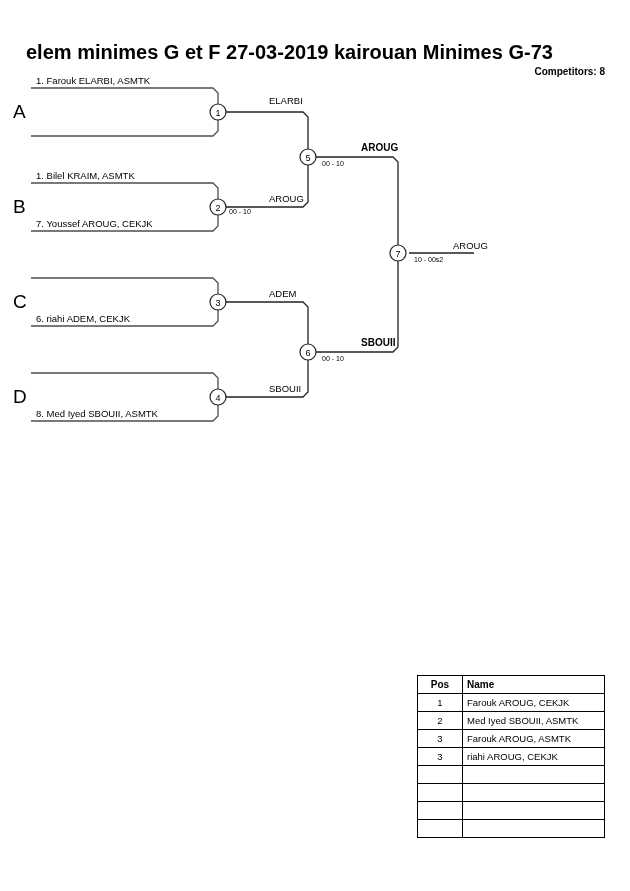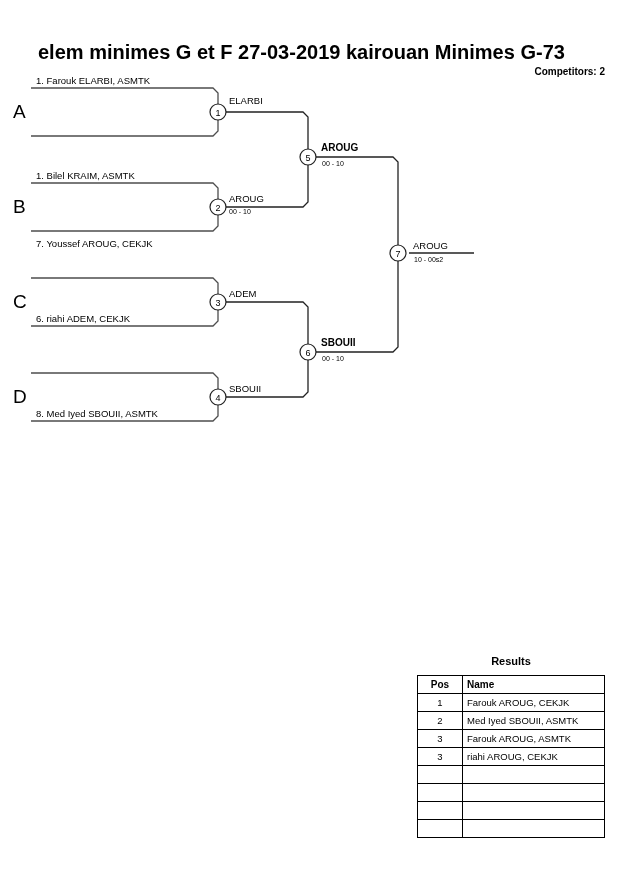--- a/index.html
+++ b/index.html
@@ -20,21 +20,21 @@
   #bracket-root {
     position: absolute;
     left: 0; top: 0;
     width: 630px;
     height: 891px;
   }
 
   
   .event-title {
     position: absolute;
-    left: 38px;
+    left: 26px;
     top: 41px;
     font-size: 20px;
     font-weight: bold;
     letter-spacing: 0px;
     white-space: nowrap;
   }
   .competitors {
     position: absolute;
     right: 25px;
     top: 66px;
@@ -89,20 +89,21 @@
     white-space: nowrap;
     line-height: 1;
   }
 
   
   .win-name {
     position: absolute;
     font-size: 9.5px;
     white-space: nowrap;
     line-height: 1;
+    margin-left: 40px;
   }
   .win-name.bold {
     font-weight: bold;
     font-size: 10px;
   }
   .win-score {
     position: absolute;
     font-size: 7px;
     white-space: nowrap;
     line-height: 1;
@@ -151,21 +152,21 @@
   #results-table tr.empty td {
     height: 17px;
   }
 </style>
 </head>
 <body>
 
 <div id="bracket-root">
 
   <div class="event-title">elem minimes G et F  27-03-2019  kairouan   Minimes G-73</div>
-  <div class="competitors">Competitors: 2</div>
+  <div class="competitors">Competitors: 8</div>
 
   <svg id="bracket-svg" viewBox="0 0 630 640">
 
     <path class="bline" d="M31,88 L213,88 L218,93 L218,131 L213,136 L31,136"></path>
 
     <path class="bline" d="M31,183 L213,183 L218,188 L218,226 L213,231 L31,231"></path>
 
     <path class="bline" d="M31,278 L213,278 L218,283 L218,321 L213,326 L31,326"></path>
 
     <path class="bline" d="M31,373 L213,373 L218,378 L218,416 L213,421 L31,421"></path>
@@ -212,21 +213,21 @@
   </svg>
 
   <div class="group-letter" style="left:13px; top:102px;">A</div>
   <div class="group-letter" style="left:13px; top:197px;">B</div>
   <div class="group-letter" style="left:13px; top:292px;">C</div>
   <div class="group-letter" style="left:13px; top:387px;">D</div>
 
   <div class="seed-label" style="left:36px; top:76px;">1. Farouk ELARBI, ASMTK</div>
   <div class="seed-label" style="left:36px; top:124px;"></div>
   <div class="seed-label" style="left:36px; top:171px;">1. Bilel KRAIM, ASMTK</div>
-  <div class="seed-label" style="left:36px; top:219px;margin-top:20px;">7. Youssef AROUG, CEKJK</div>
+  <div class="seed-label" style="left:36px; top:219px;">7. Youssef AROUG, CEKJK</div>
   <div class="seed-label" style="left:36px; top:266px;"></div>
   <div class="seed-label" style="left:36px; top:314px;">6. riahi ADEM, CEKJK</div>
   <div class="seed-label" style="left:36px; top:361px;"></div>
   <div class="seed-label" style="left:36px; top:409px;">8. Med Iyed SBOUII, ASMTK</div>
 
   <div class="win-name" style="left:229px; top:96px;">ELARBI</div>
   <div class="win-score" style="left:229px; top:110px;"></div>
 
   <div class="win-name" style="left:229px; top:194px;">AROUG</div>
   <div class="win-score" style="left:229px; top:208px;">00 - 10</div>
@@ -239,21 +240,20 @@
 
   <div class="win-name bold" style="left:321px; top:143px;">AROUG</div>
   <div class="win-score" style="left:322px; top:160px;">00 - 10</div>
 
   <div class="win-name bold" style="left:321px; top:338px;">SBOUII</div>
   <div class="win-score" style="left:322px; top:355px;">00 - 10</div>
 
   <div class="win-name" style="left:413px; top:241px;">AROUG</div>
   <div class="win-score" style="left:414px; top:256px;">10 - 00s2</div>
 
-  <div class="results-title">Results</div>
   <table id="results-table">
     <thead>
       <tr>
         <th class="col-pos">Pos</th>
         <th class="col-name">Name</th>
       </tr>
     </thead>
     <tbody>
       <tr>
         <td class="col-pos">1</td>

